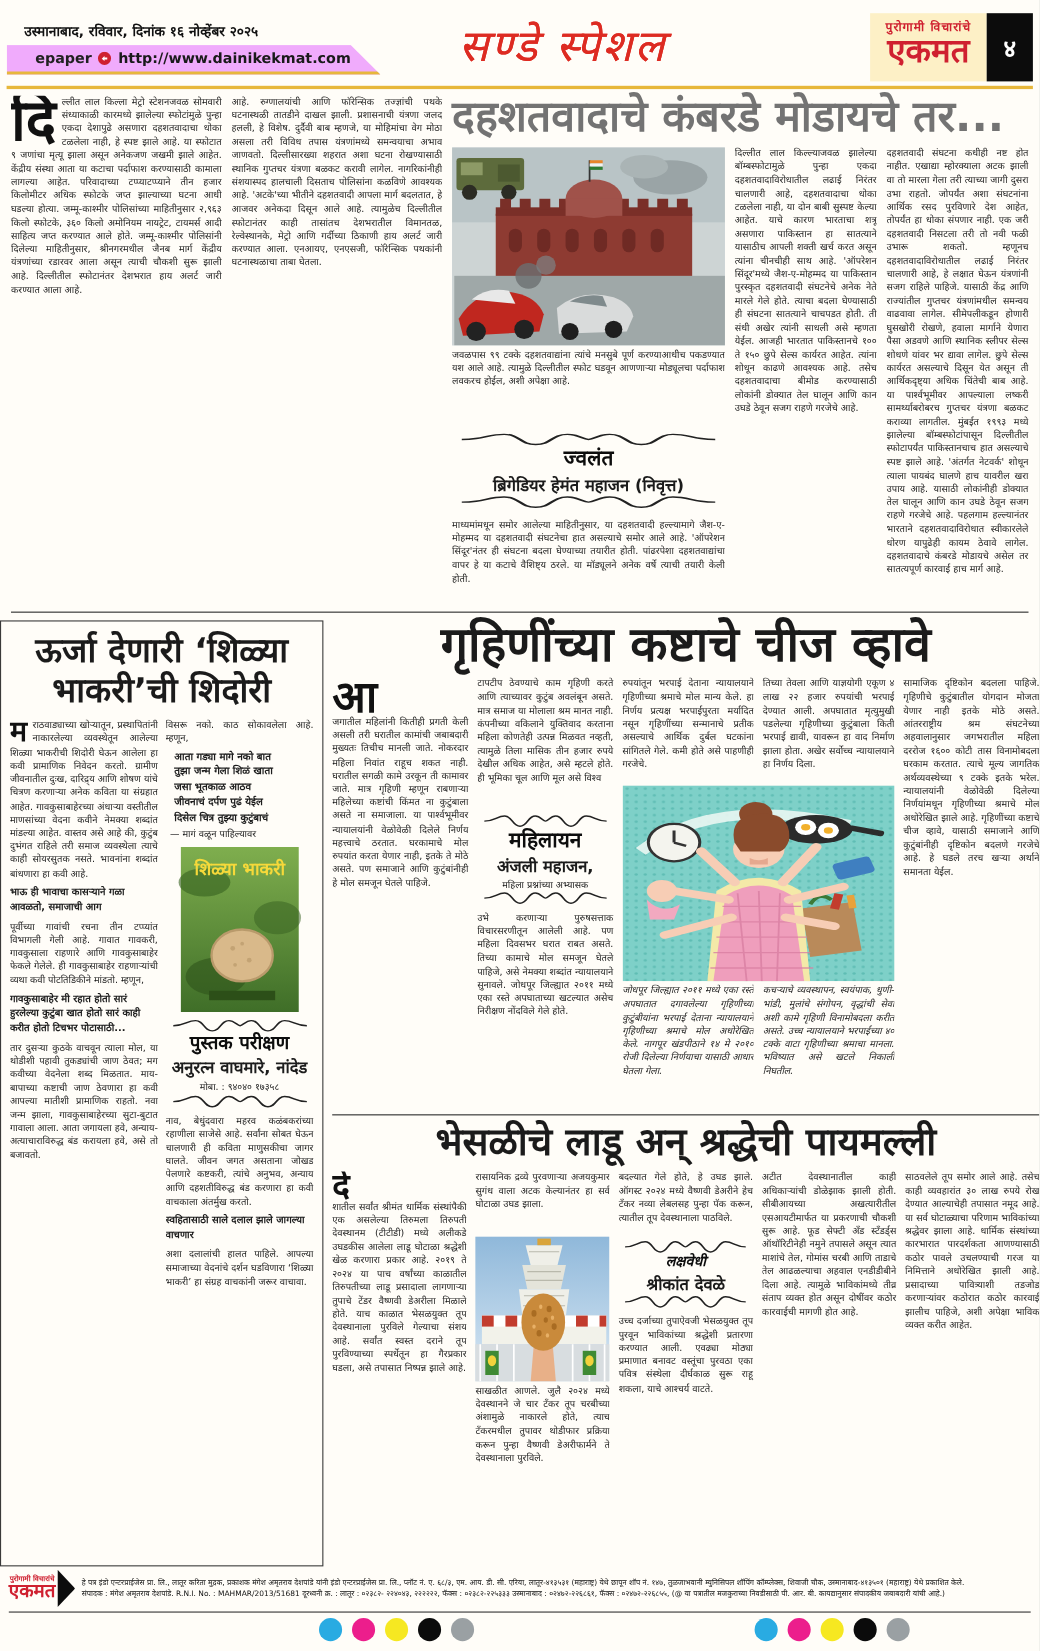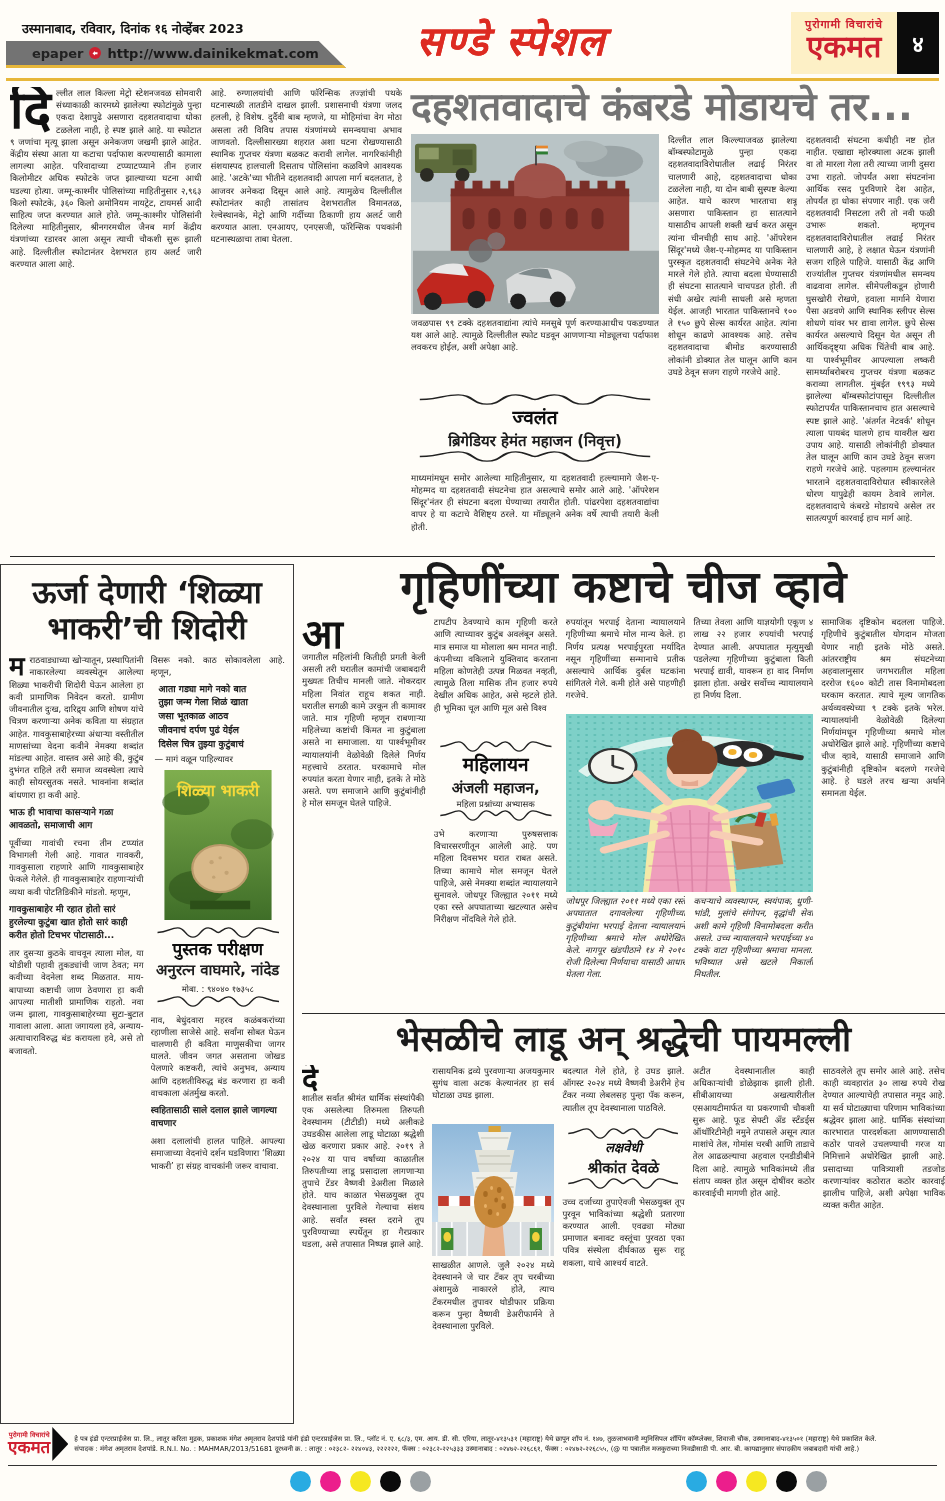--- a/index.html
+++ b/index.html
@@ -2,26 +2,26 @@
 <html><head>
 <meta charset="utf-8">
 <style>
   html,body{margin:0;padding:0;background:#e8e8e4;}
   .page{position:relative;width:945px;height:1501px;margin:0 auto;background:#fffdf8;
         font-family:"DejaVu Sans",sans-serif;color:#1b1b1b;overflow:hidden;}
   
   .masthead{display:flex;align-items:flex-start;height:78px;padding:0 6px;}
   .mast-left{width:336px;padding-top:20px;}
   .dateline{font-size:12.5px;font-weight:bold;color:#111;padding-left:16px;white-space:nowrap;}
-  .epaper-ribbon{margin-top:4px;background:#737373;border-bottom:3px solid #e7b73a;
+  .epaper-ribbon{margin-top:4px;background:#f0abfc;border-bottom:3px solid #e7b73a;
       height:24px;display:flex;align-items:center;gap:6px;padding:0 14px 0 26px;width:300px;
       clip-path:polygon(0 0,92% 0,100% 100%,0 100%);font-size:13px;font-weight:bold;color:#222;}
   .epaper-ribbon .url{font-weight:bold;color:#1a1a1a;}
   .mast-center{flex:1;text-align:center;padding-top:12px;}
-  .special-title{font-size:40px;font-weight:bold;font-style:italic;color:#dd2b22;
+  .special-title{font-size:40px;font-weight:normal;font-style:italic;color:#dd2b22;
       letter-spacing:2px;text-shadow:0 0 0 #dd2b22;}
   .mast-right{width:258px;display:flex;justify-content:flex-end;padding-top:12px;}
   .logo-box{background:#fdf0c6;padding:4px 14px 6px;text-align:center;}
   .logo-tagline{font-size:11px;font-weight:bold;color:#cf2030;letter-spacing:1px;}
   .logo-name{font-size:30px;font-weight:800;color:#cf2030;line-height:1;margin-top:1px;}
   .pageno-box{width:42px;background:#0c0c0c;color:#fff;display:flex;align-items:center;
       justify-content:center;font-size:22px;font-weight:bold;height:62px;}
   .gold-rule{height:3px;background:#e7b73a;margin:0 6px;}
   
   .bodytxt{font-size:8.6px;line-height:1.42;text-align:justify;color:#1d1d1d;overflow:hidden;}
@@ -91,21 +91,21 @@
   .c-blk{background:#0b0b0b;} .c-gry{background:#9aa0a3;}
   .link-icon-svg{width:12px;height:12px;}
 </style>
 </head>
 <body>
 
 <div class="page">
 
   <header class="masthead">
     <div class="mast-left">
-      <div class="dateline">उस्मानाबाद, रविवार, दिनांक १६ नोव्हेंबर 2023</div>
+      <div class="dateline">उस्मानाबाद, रविवार, दिनांक १६ नोव्हेंबर २०२५</div>
       <div class="epaper-ribbon">
         <span>epaper</span>
         <svg class="link-icon-svg" viewBox="0 0 12 12">
           <circle cx="6" cy="6" r="6" fill="#cf2030"></circle>
             <path d="M3.5 6.5 L6 4 L6 5.2 L8.5 5.2 L8.5 7.2 L6 7.2 L6 8.4 Z" fill="#fff"></path>
         </svg>
         <span class="url">http://www.dainikekmat.com</span>
       </div>
     </div>
     <div class="mast-center">

